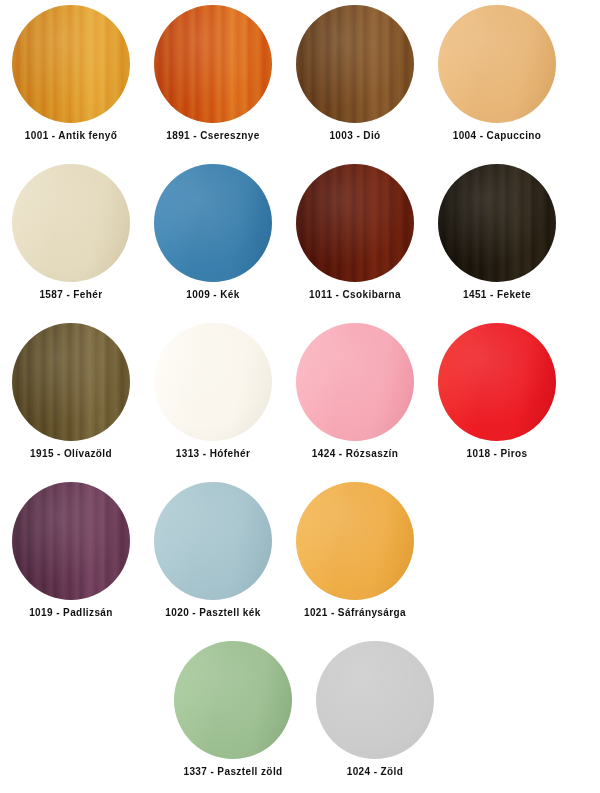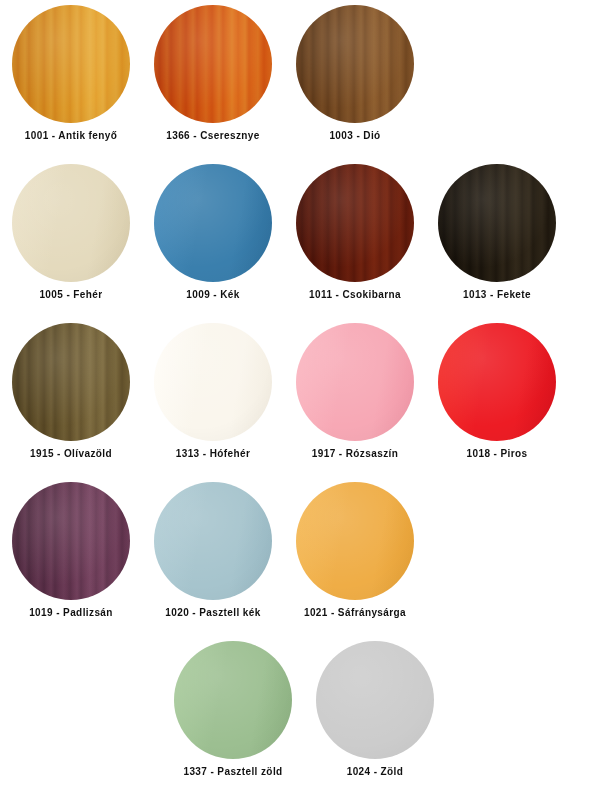--- a/index.html
+++ b/index.html
@@ -85,57 +85,61 @@
 
 <div class="sheet">
   <div class="swatch-grid" id="swatch-grid">
       <div class="swatch-row">
         <div class="swatch-cell">
           <div class="swatch-disc" style="background: repeating-linear-gradient(90deg, rgb(221, 165, 86) 0px, rgb(204, 143, 62) 3px, rgb(181, 118, 44) 6px, rgb(204, 143, 62) 9px, rgb(221, 165, 86) 13px, rgb(181, 118, 44) 17px, rgb(204, 143, 62) 21px, rgb(221, 165, 86) 26px), linear-gradient(90deg, rgb(181, 118, 44) 0%, rgb(204, 143, 62) 45%, rgb(221, 165, 86) 70%, rgb(204, 143, 62) 100%) rgb(204, 143, 62); background-blend-mode: soft-light, normal;"></div>
           <div class="swatch-label">1001 - Antik fenyő</div>
         </div>
         <div class="swatch-cell">
           <div class="swatch-disc" style="background: repeating-linear-gradient(90deg, rgb(212, 128, 63) 0px, rgb(195, 100, 42) 3px, rgb(168, 78, 29) 6px, rgb(195, 100, 42) 9px, rgb(212, 128, 63) 13px, rgb(168, 78, 29) 17px, rgb(195, 100, 42) 21px, rgb(212, 128, 63) 26px), linear-gradient(90deg, rgb(168, 78, 29) 0%, rgb(195, 100, 42) 45%, rgb(212, 128, 63) 70%, rgb(195, 100, 42) 100%) rgb(195, 100, 42); background-blend-mode: soft-light, normal;"></div>
-          <div class="swatch-label">1366 - Cseresznye</div>
+          <div class="swatch-label">1891 - Cseresznye</div>
         </div>
         <div class="swatch-cell">
           <div class="swatch-disc" style="background: repeating-linear-gradient(90deg, rgb(141, 108, 72) 0px, rgb(122, 92, 60) 3px, rgb(99, 73, 45) 6px, rgb(122, 92, 60) 9px, rgb(141, 108, 72) 13px, rgb(99, 73, 45) 17px, rgb(122, 92, 60) 21px, rgb(141, 108, 72) 26px), linear-gradient(90deg, rgb(99, 73, 45) 0%, rgb(122, 92, 60) 45%, rgb(141, 108, 72) 70%, rgb(122, 92, 60) 100%) rgb(122, 92, 60); background-blend-mode: soft-light, normal;"></div>
           <div class="swatch-label">1003 - Dió</div>
         </div>
+        <div class="swatch-cell">
+          <div class="swatch-disc" style="background: linear-gradient(100deg, rgb(240, 195, 137) 0%, rgb(232, 182, 119) 40%, rgb(232, 182, 119) 68%, rgb(220, 168, 102) 100%) rgb(232, 182, 119);"></div>
+          <div class="swatch-label">1004 - Capuccino</div>
+        </div>
       </div>
       <div class="swatch-row">
         <div class="swatch-cell">
           <div class="swatch-disc" style="background: linear-gradient(100deg, rgb(236, 227, 202) 0%, rgb(228, 218, 189) 40%, rgb(228, 218, 189) 68%, rgb(216, 204, 171) 100%) rgb(228, 218, 189);"></div>
-          <div class="swatch-label">1005 - Fehér</div>
+          <div class="swatch-label">1587 - Fehér</div>
         </div>
         <div class="swatch-cell">
           <div class="swatch-disc" style="background: linear-gradient(100deg, rgb(75, 143, 189) 0%, rgb(58, 127, 173) 40%, rgb(58, 127, 173) 68%, rgb(46, 111, 156) 100%) rgb(58, 127, 173);"></div>
           <div class="swatch-label">1009 - Kék</div>
         </div>
         <div class="swatch-cell">
           <div class="swatch-disc" style="background: repeating-linear-gradient(90deg, rgb(124, 63, 40) 0px, rgb(107, 51, 32) 3px, rgb(85, 38, 24) 6px, rgb(107, 51, 32) 9px, rgb(124, 63, 40) 13px, rgb(85, 38, 24) 17px, rgb(107, 51, 32) 21px, rgb(124, 63, 40) 26px), linear-gradient(90deg, rgb(85, 38, 24) 0%, rgb(107, 51, 32) 45%, rgb(124, 63, 40) 70%, rgb(107, 51, 32) 100%) rgb(107, 51, 32); background-blend-mode: soft-light, normal;"></div>
           <div class="swatch-label">1011 - Csokibarna</div>
         </div>
         <div class="swatch-cell">
           <div class="swatch-disc" style="background: repeating-linear-gradient(90deg, rgb(74, 66, 52) 0px, rgb(58, 51, 39) 3px, rgb(39, 33, 24) 6px, rgb(58, 51, 39) 9px, rgb(74, 66, 52) 13px, rgb(39, 33, 24) 17px, rgb(58, 51, 39) 21px, rgb(74, 66, 52) 26px), linear-gradient(90deg, rgb(39, 33, 24) 0%, rgb(58, 51, 39) 45%, rgb(74, 66, 52) 70%, rgb(58, 51, 39) 100%) rgb(58, 51, 39); background-blend-mode: soft-light, normal;"></div>
-          <div class="swatch-label">1013 - Fekete</div>
+          <div class="swatch-label">1451 - Fekete</div>
         </div>
       </div>
       <div class="swatch-row">
         <div class="swatch-cell">
           <div class="swatch-disc" style="background: repeating-linear-gradient(90deg, rgb(130, 118, 87) 0px, rgb(110, 98, 68) 3px, rgb(90, 79, 53) 6px, rgb(110, 98, 68) 9px, rgb(130, 118, 87) 13px, rgb(90, 79, 53) 17px, rgb(110, 98, 68) 21px, rgb(130, 118, 87) 26px), linear-gradient(90deg, rgb(90, 79, 53) 0%, rgb(110, 98, 68) 45%, rgb(130, 118, 87) 70%, rgb(110, 98, 68) 100%) rgb(110, 98, 68); background-blend-mode: soft-light, normal;"></div>
           <div class="swatch-label">1915 - Olívazöld</div>
         </div>
         <div class="swatch-cell">
           <div class="swatch-disc" style="background: linear-gradient(100deg, rgb(255, 253, 248) 0%, rgb(250, 246, 237) 40%, rgb(250, 246, 237) 68%, rgb(242, 236, 224) 100%) rgb(250, 246, 237);"></div>
           <div class="swatch-label">1313 - Hófehér</div>
         </div>
         <div class="swatch-cell">
           <div class="swatch-disc" style="background: linear-gradient(100deg, rgb(251, 185, 195) 0%, rgb(247, 168, 181) 40%, rgb(247, 168, 181) 68%, rgb(240, 150, 166) 100%) rgb(247, 168, 181);"></div>
-          <div class="swatch-label">1917 - Rózsaszín</div>
+          <div class="swatch-label">1424 - Rózsaszín</div>
         </div>
         <div class="swatch-cell">
           <div class="swatch-disc" style="background: linear-gradient(100deg, rgb(244, 52, 47) 0%, rgb(237, 28, 36) 40%, rgb(237, 28, 36) 68%, rgb(216, 16, 27) 100%) rgb(237, 28, 36);"></div>
           <div class="swatch-label">1018 - Piros</div>
         </div>
       </div>
       <div class="swatch-row">
         <div class="swatch-cell">
           <div class="swatch-disc" style="background: repeating-linear-gradient(90deg, rgb(125, 90, 110) 0px, rgb(108, 74, 94) 3px, rgb(87, 60, 77) 6px, rgb(108, 74, 94) 9px, rgb(125, 90, 110) 13px, rgb(87, 60, 77) 17px, rgb(108, 74, 94) 21px, rgb(125, 90, 110) 26px), linear-gradient(90deg, rgb(87, 60, 77) 0%, rgb(108, 74, 94) 45%, rgb(125, 90, 110) 70%, rgb(108, 74, 94) 100%) rgb(108, 74, 94); background-blend-mode: soft-light, normal;"></div>
           <div class="swatch-label">1019 - Padlizsán</div>

